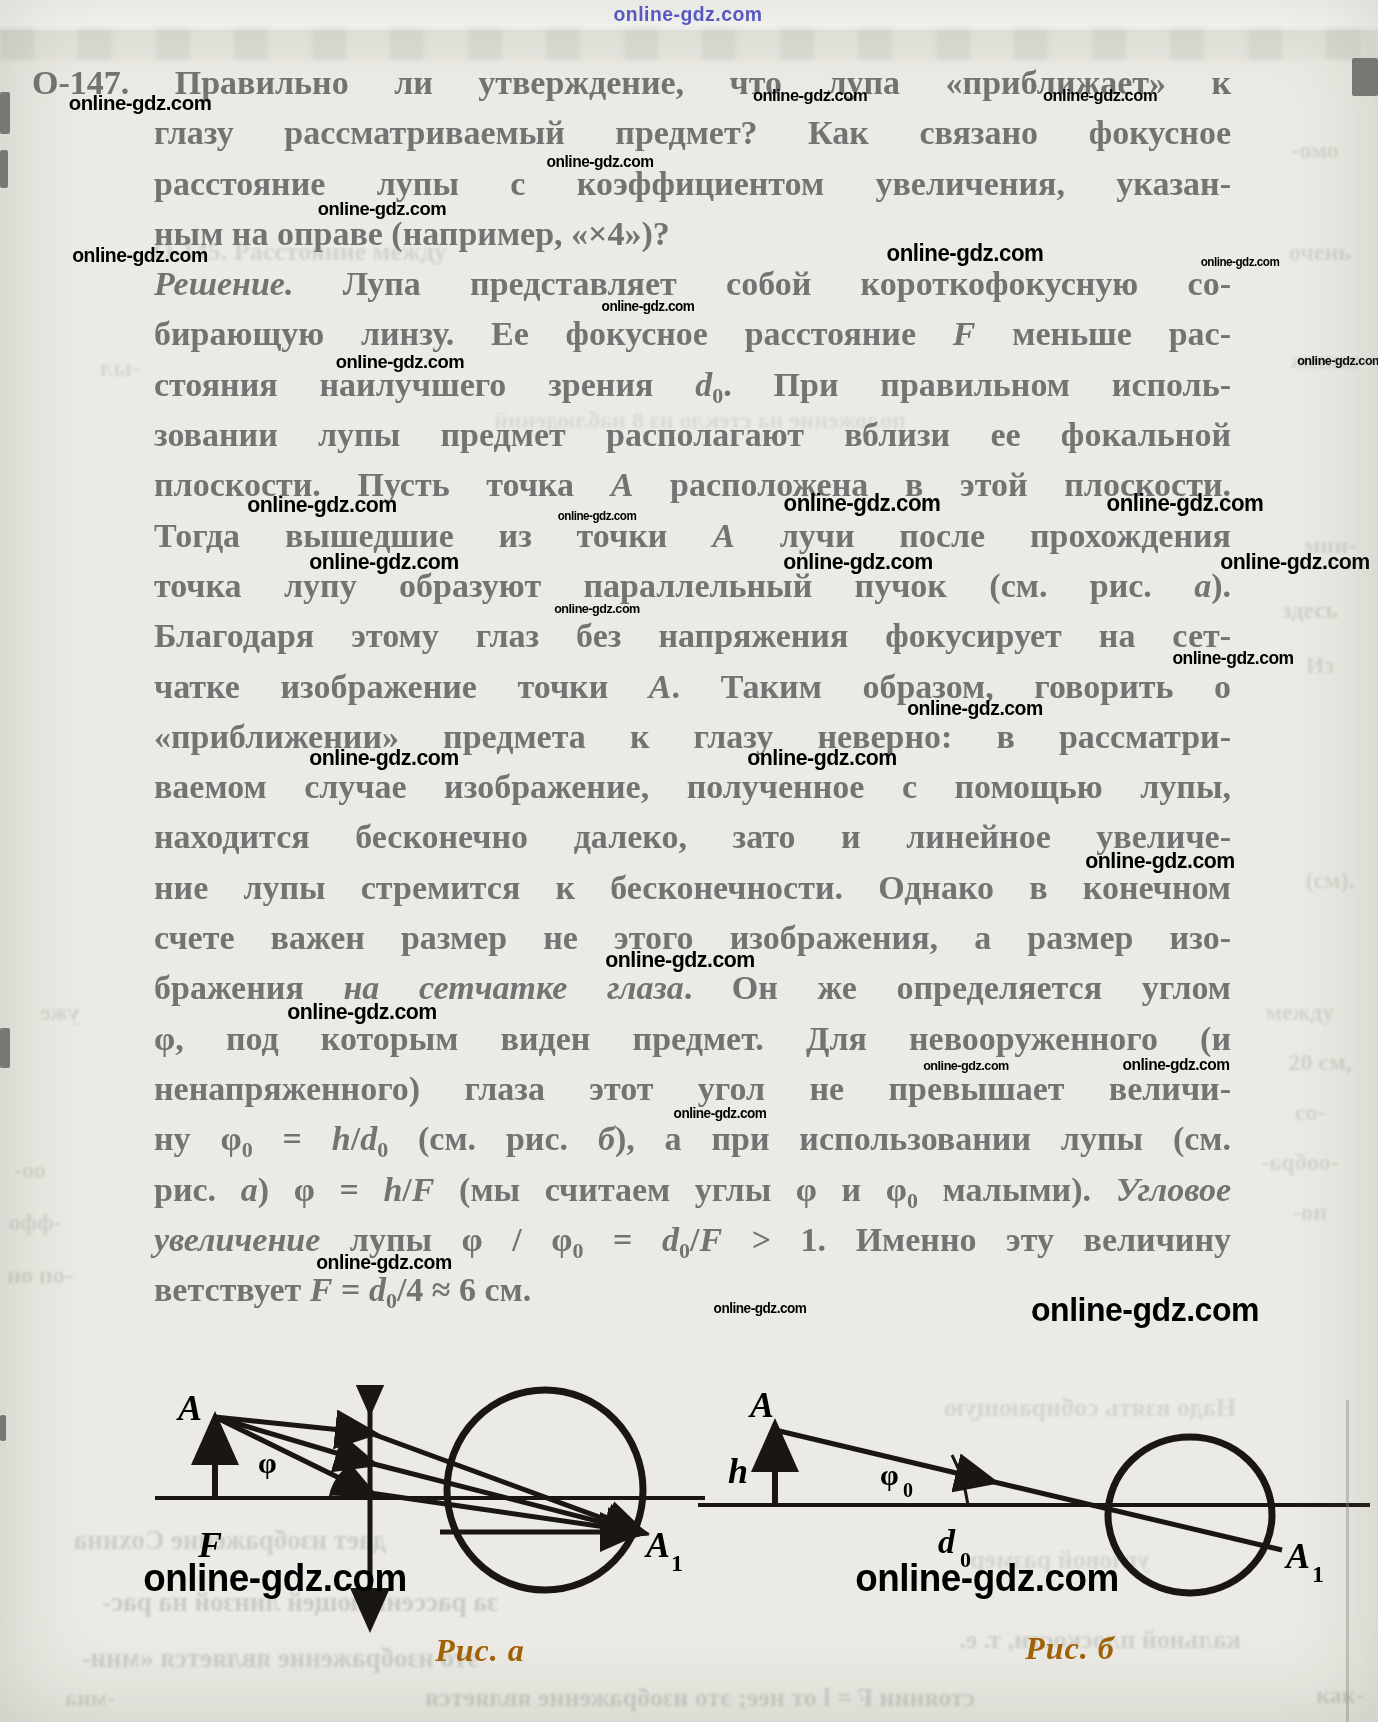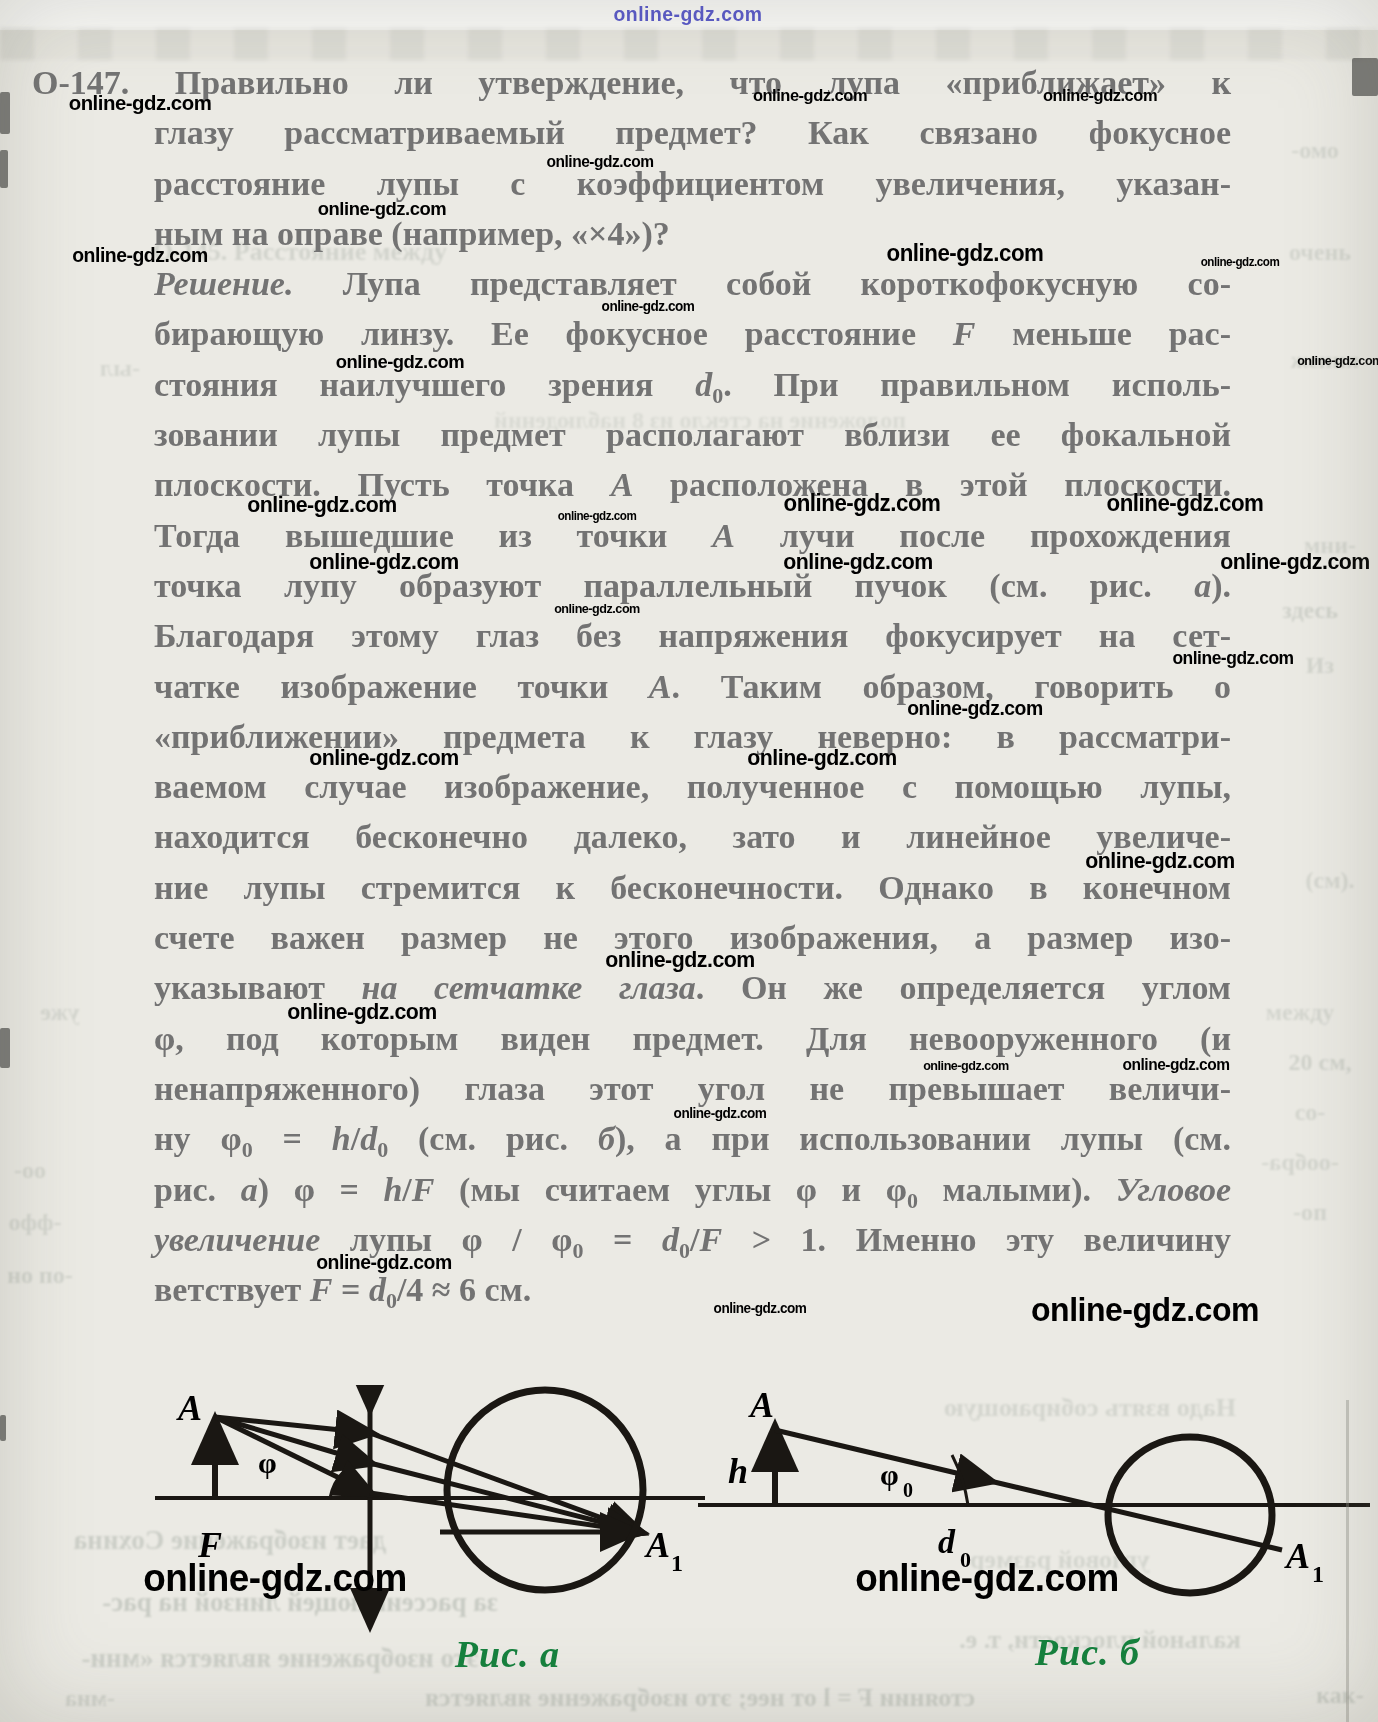--- a/index.html
+++ b/index.html
@@ -24,22 +24,22 @@
   .wm{position:absolute;transform:translate(-50%,-50%) scaleX(.97);color:#000;
       font-family:"Liberation Sans",sans-serif;font-weight:700;letter-spacing:-.5px;
       white-space:nowrap;}
   .wm.blue{color:#3a3ac2;opacity:.85;letter-spacing:.5px;}
   
   .ghost{position:absolute;transform:translate(-50%,-50%);color:#4d5e52;white-space:nowrap;
       font-family:"Liberation Serif",serif;font-weight:bold;filter:blur(1px);}
   .ghost.m{transform:translate(-50%,-50%) scaleX(-1);}
   
   .fig{position:absolute;}
-  .figcap{position:absolute;font-style:italic;font-weight:bold;font-size:38px;color:#15803d;
-      text-align:right;letter-spacing:1px;}
+  .figcap{position:absolute;font-style:italic;font-weight:bold;font-size:32px;color:#a16207;
+      text-align:center;letter-spacing:1px;}
   .smudge{position:absolute;background:#1c1c1c;opacity:.55;border-radius:2px;}
   .crease{position:absolute;width:3px;background:#8a8a80;opacity:.4;}
   svg text{font-family:"Liberation Serif",serif;font-weight:bold;}
 </style>
 </head>
 <body>
 
 <div id="page">
   <div id="topstrip"></div>
   <div id="band"></div>
@@ -87,21 +87,21 @@
       <div class="line"><span class="s-r">плоскости. Пусть точка </span><span class="s-i">A</span><span class="s-r"> расположена в этой плоскости.</span></div>
       <div class="line"><span class="s-r">Тогда вышедшие из точки </span><span class="s-i">A</span><span class="s-r"> лучи после прохождения</span></div>
       <div class="line"><span class="s-r">точка лупу образуют параллельный пучок (см. рис. </span><span class="s-i">а</span><span class="s-r">).</span></div>
       <div class="line"><span class="s-r">Благодаря этому глаз без напряжения фокусирует на сет-</span></div>
       <div class="line"><span class="s-r">чатке изображение точки </span><span class="s-i">A</span><span class="s-r">. Таким образом, говорить о</span></div>
       <div class="line"><span class="s-r">«приближении» предмета к глазу неверно: в рассматри-</span></div>
       <div class="line"><span class="s-r">ваемом случае изображение, полученное с помощью лупы,</span></div>
       <div class="line"><span class="s-r">находится бесконечно далеко, зато и линейное увеличе-</span></div>
       <div class="line"><span class="s-r">ние лупы стремится к бесконечности. Однако в конечном</span></div>
       <div class="line"><span class="s-r">счете важен размер не этого изображения, а размер изо-</span></div>
-      <div class="line"><span class="s-r">указывают </span><span class="s-i">на сетчатке глаза</span><span class="s-r">. Он же определяется углом</span></div>
+      <div class="line"><span class="s-r">бражения </span><span class="s-i">на сетчатке глаза</span><span class="s-r">. Он же определяется углом</span></div>
       <div class="line"><span class="s-r">φ, под которым виден предмет. Для невооруженного (и</span></div>
       <div class="line"><span class="s-r">ненапряженного) глаза этот угол не превышает величи-</span></div>
       <div class="line"><span class="s-r">ну φ</span><span class="s-sub">0</span><span class="s-r"> = </span><span class="s-i">h</span><span class="s-r">/</span><span class="s-i">d</span><span class="s-sub">0</span><span class="s-r"> (см. рис. </span><span class="s-i">б</span><span class="s-r">), а при использовании лупы (см.</span></div>
       <div class="line"><span class="s-r">рис. </span><span class="s-i">а</span><span class="s-r">) φ = </span><span class="s-i">h</span><span class="s-r">/</span><span class="s-i">F</span><span class="s-r"> (мы считаем углы φ и φ</span><span class="s-sub">0</span><span class="s-r"> малыми). </span><span class="s-i">Угловое</span></div>
       <div class="line"><span class="s-i">увеличение</span><span class="s-r"> лупы φ / φ</span><span class="s-sub">0</span><span class="s-r"> = </span><span class="s-i">d</span><span class="s-sub">0</span><span class="s-r">/</span><span class="s-i">F</span><span class="s-r"> &gt; 1. Именно эту величину</span></div>
       <div class="line noj"><span class="s-r">ветствует </span><span class="s-i">F</span><span class="s-r"> = </span><span class="s-i">d</span><span class="s-sub">0</span><span class="s-r">/4 ≈ 6 см.</span></div>
     </div>
 
   <svg class="fig" style="left:130px;top:1385px" width="580" height="255" viewBox="0 0 580 255">
     <defs>

